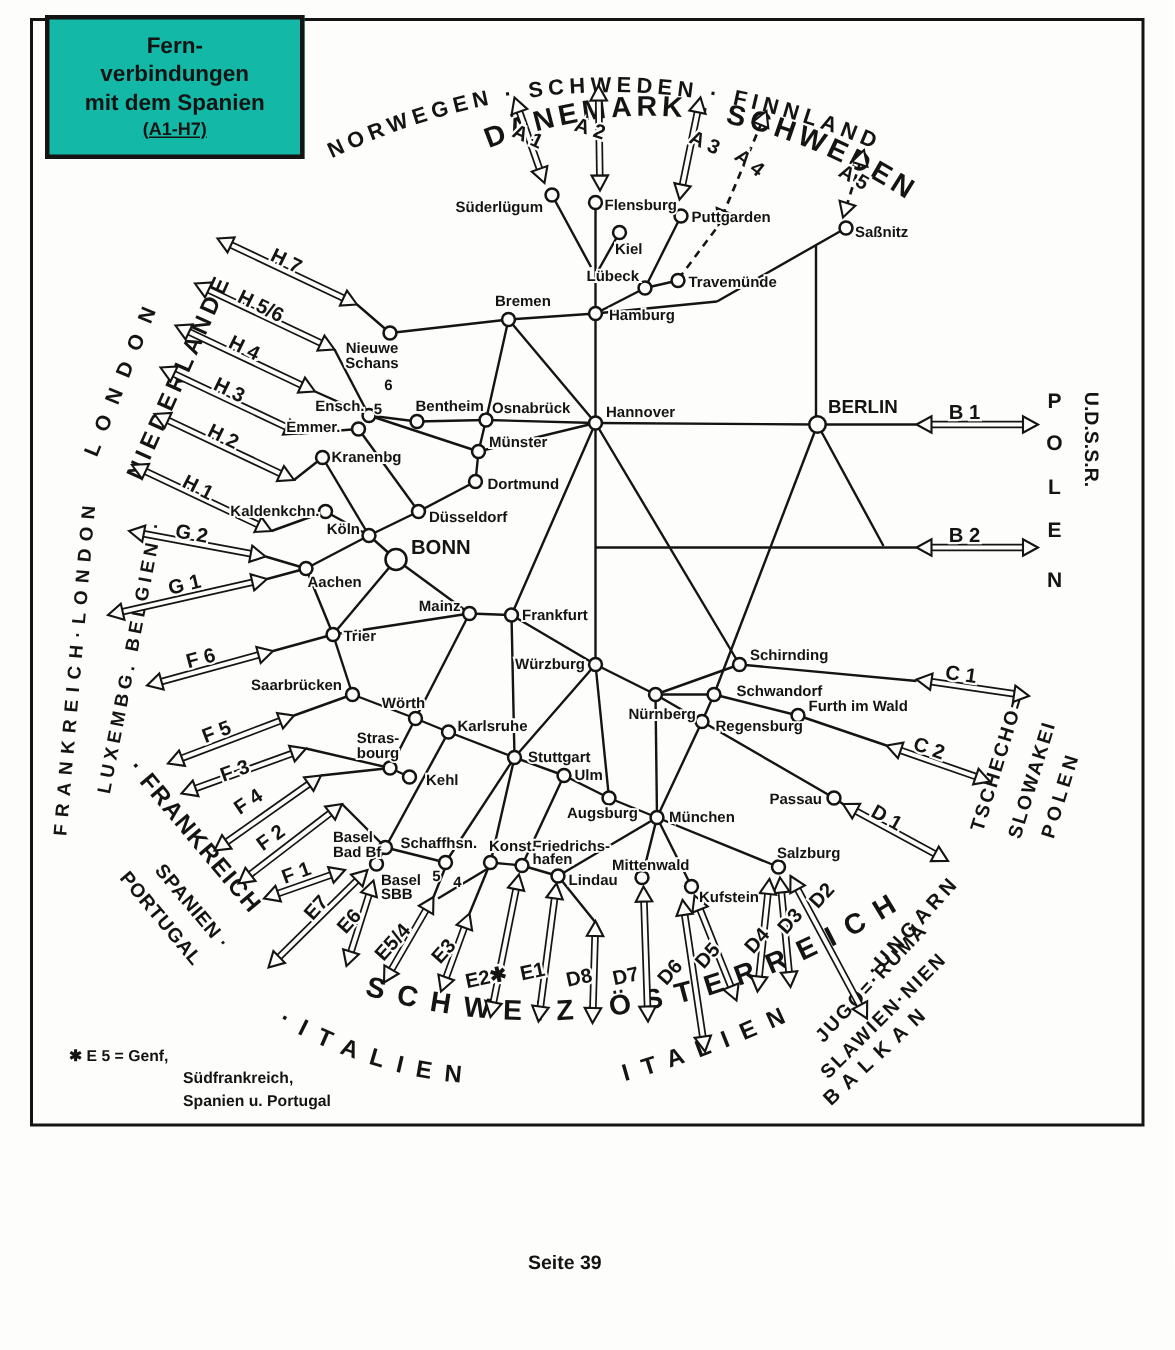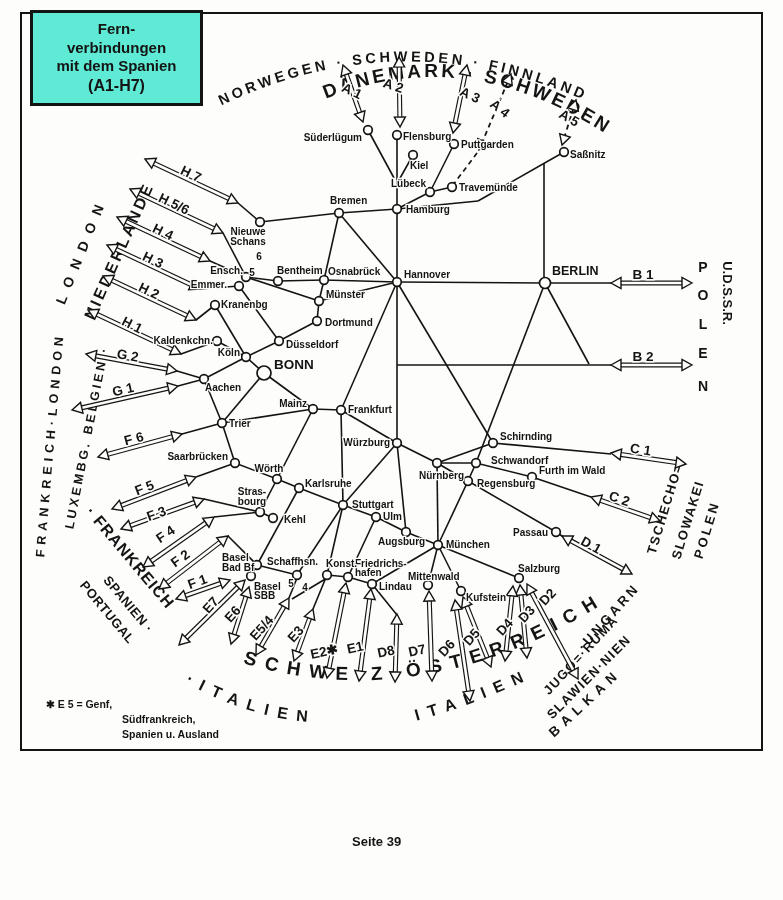--- a/index.html
+++ b/index.html
@@ -1,24 +1,24 @@
 <!DOCTYPE html>
 <html><head>
 <meta charset="utf-8">
 <style>
   html,body{margin:0;padding:0;background:#fff;}
   body{font-family:"Liberation Sans",sans-serif;}
   .page{position:relative;width:783px;height:900px;background:#fdfdfb;overflow:hidden;color:#141414;}
   #map{position:absolute;left:0;top:0;}
   svg text{font-family:"Liberation Sans",sans-serif;}
   .title-box{position:absolute;left:30px;top:10px;width:167px;height:90px;border:3px solid #141414;
-    background:#5eead4;display:flex;flex-direction:column;justify-content:center;align-items:center;
+    background:#14b8a6;display:flex;flex-direction:column;justify-content:center;align-items:center;
     text-align:center;font-weight:bold;line-height:1.25;z-index:3;}
   .title-box .t1,.title-box .t2,.title-box .t3{font-size:15px;}
-  .title-box .t4{font-size:16px;}
+  .title-box .t4{font-size:12px;text-decoration:underline;}
   .footnote{position:absolute;left:46px;top:697px;font-size:10.5px;font-weight:bold;line-height:1.45;z-index:3;}
   .footnote .ind{margin-left:76px;}
   .page-number{position:absolute;left:352px;top:834px;font-size:13px;font-weight:bold;z-index:3;}
 </style>
 </head>
 <body>
 
 <div class="page">
   <svg id="map" width="783" height="900" viewBox="0 0 783 900">
       <rect x="0" y="0" width="783" height="900" fill="#fdfdfb"></rect>
@@ -543,17 +543,17 @@
   <div class="title-box">
     <div class="t1">Fern-</div>
     <div class="t2">verbindungen</div>
     <div class="t3">mit dem Spanien</div>
     <div class="t4">(A1-H7)</div>
   </div>
 
   <div class="footnote">
     <div>✱ E 5 = Genf,</div>
     <div class="ind">Südfrankreich,</div>
-    <div class="ind">Spanien u. Ausland</div>
+    <div class="ind">Spanien u. Portugal</div>
   </div>
 
   <div class="page-number">Seite 39</div>
 </div>
 
 </body></html>

